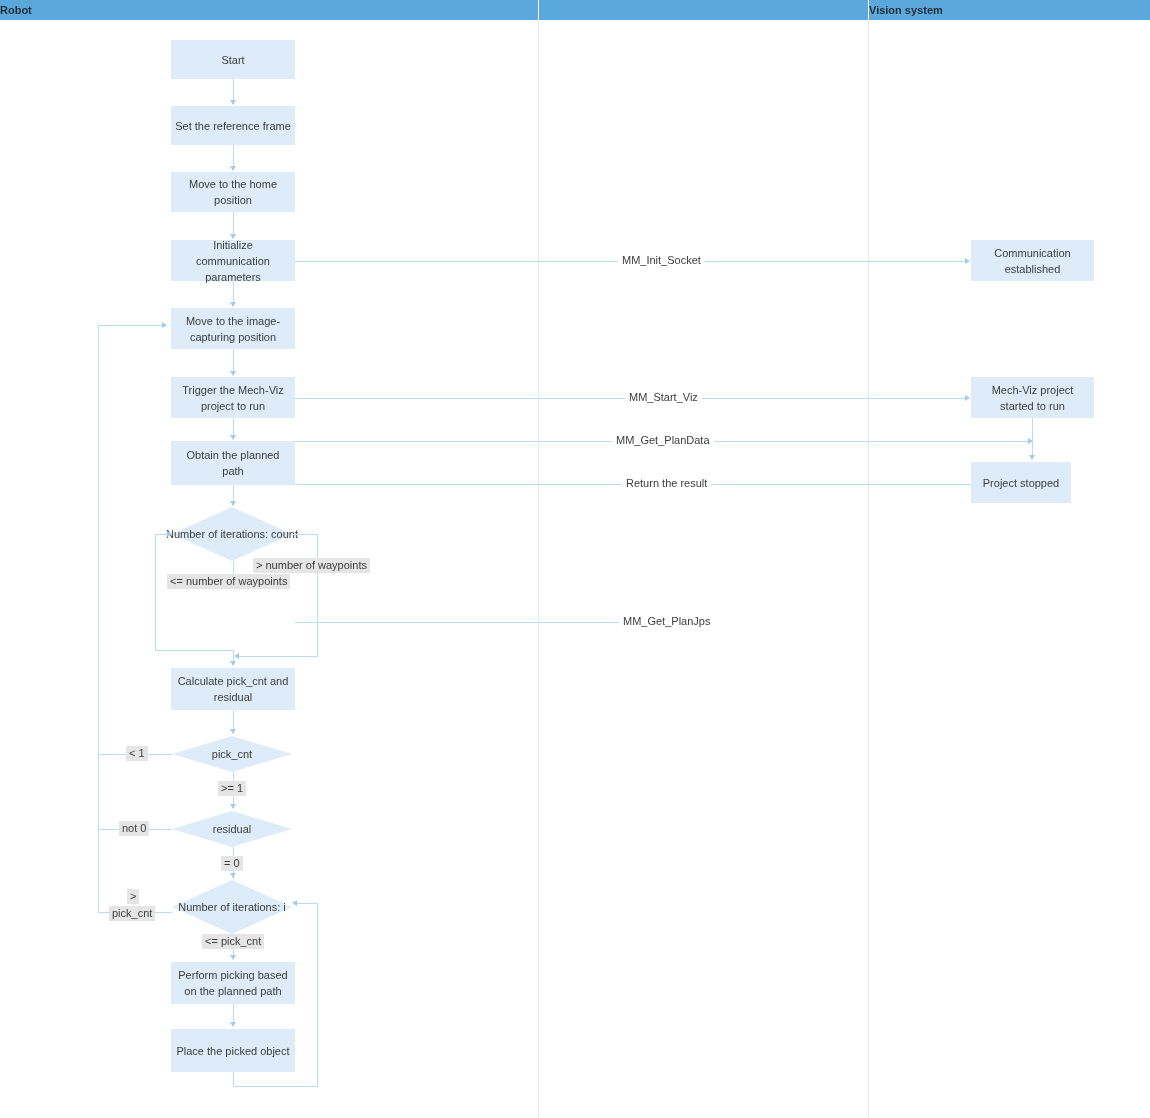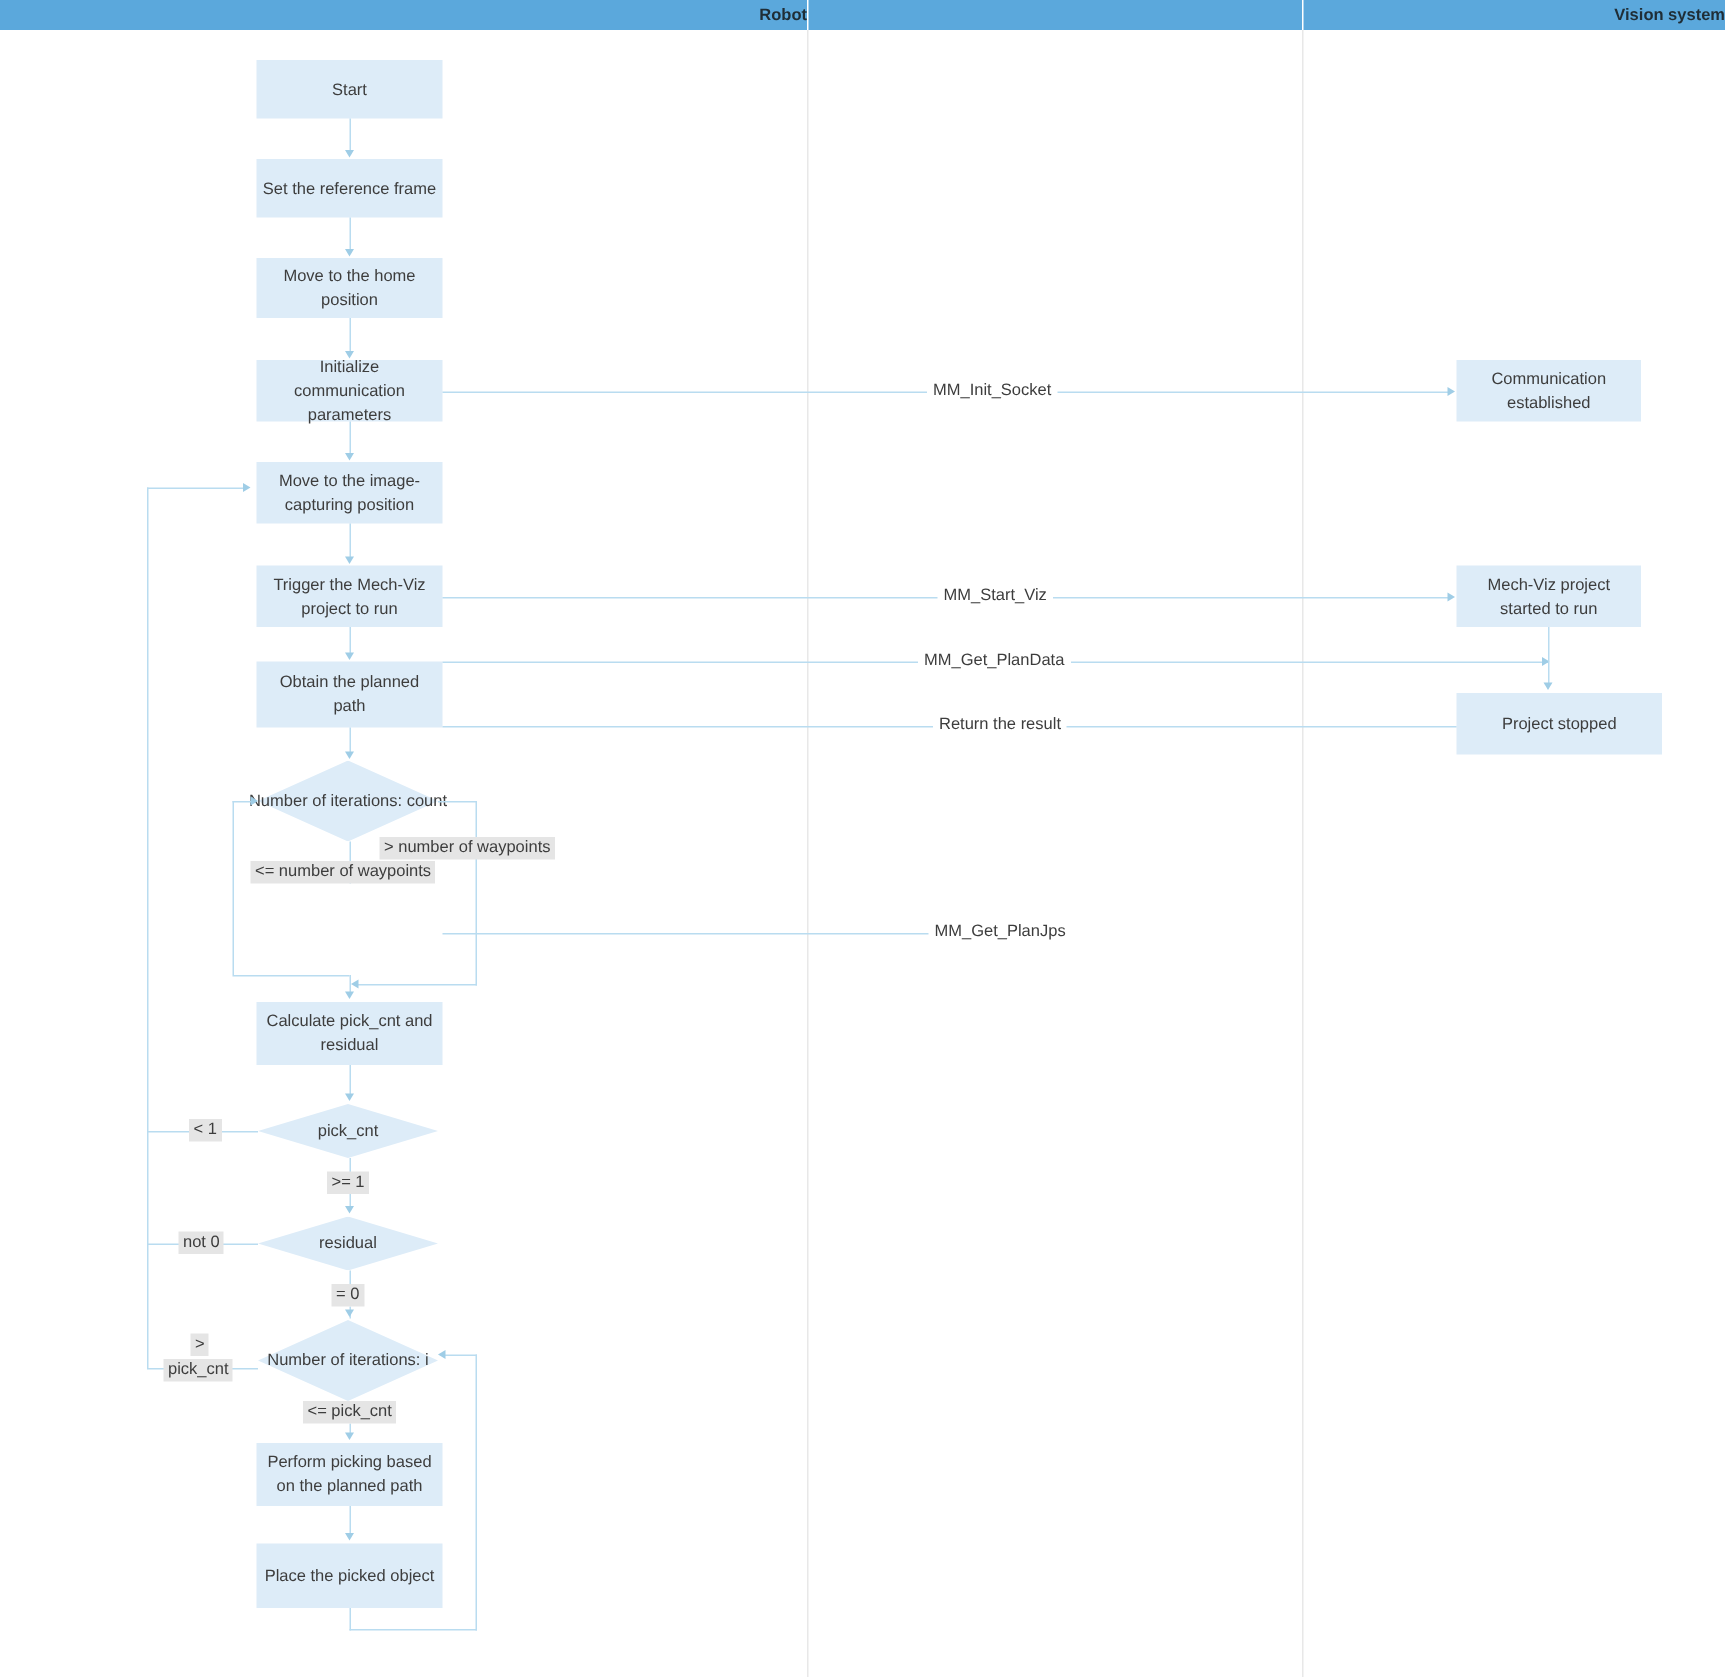--- a/index.html
+++ b/index.html
@@ -25,21 +25,21 @@
     left: 0; top: 0;
     width: 1150px;
     height: 20px;
     background: #5ba8dc;
   }
   .lane-header {
     position: absolute;
     top: 0;
     height: 20px;
     line-height: 20px;
-    text-align: right;
+    text-align: left;
     font-size: 11px;
     font-weight: bold;
     color: #1f2d36;
     white-space: nowrap;
   }
   .lane-header-sep {
     position: absolute;
     top: 0;
     width: 1px;
     height: 20px;
@@ -231,21 +231,21 @@
   </div>
 
   <div class="node" style="left:971px;top:240px;width:123px;height:41px;">
     <span>Communication established</span>
   </div>
 
   <div class="node" style="left:971px;top:377px;width:123px;height:41px;">
     <span>Mech-Viz project started to run</span>
   </div>
 
-  <div class="node" style="left:971px;top:462px;width:137px;height:41px;">
+  <div class="node" style="left:971px;top:462px;width:100px;height:41px;">
     <span>Project stopped</span>
   </div>
 
   <div class="ln-v" style="left:233px;top:79px;height:22px;"></div>
   <div class="arrow-d" style="left:229.5px;top:100px;"></div>
 
   <div class="ln-v" style="left:233px;top:145px;height:22px;"></div>
   <div class="arrow-d" style="left:229.5px;top:166px;"></div>
 
   <div class="ln-v" style="left:233px;top:212px;height:23px;"></div>

